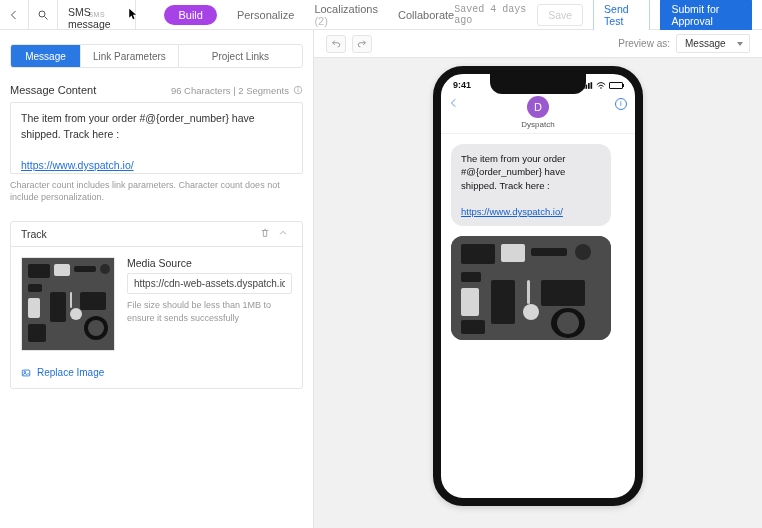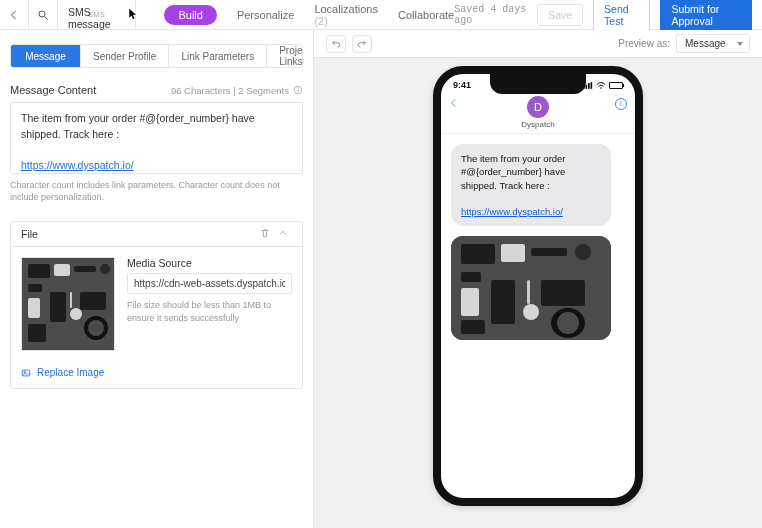--- a/index.html
+++ b/index.html
@@ -178,21 +178,20 @@
     <span class="btn blue-solid">Submit for Approval</span>
   </div>
 </div>
 
 <div class="main">
 
   <div class="left">
 
     <div class="tabs">
       <div class="tab active" style="flex:0 0 70px;">Message</div>
-      <div class="tab">Sender Profile</div>
       <div class="tab">Link Parameters</div>
       <div class="tab" style="flex:1;">Project Links</div>
     </div>
 
     <div class="panel-head">
       <span class="title">Message Content</span>
       <span class="meta">
         <span>96 Characters | 2 Segments</span>
         <svg viewBox="0 0 24 24">
             <circle cx="12" cy="12" r="9" stroke-width="2"></circle>
@@ -204,21 +203,21 @@
 
     <div class="msgbox">
       <span>The item from your order #@{order_number} have shipped. Track here :</span><br><br>
       <a href="#">https://www.dyspatch.io/</a>
     </div>
 
     <div class="hint">Character count includes link parameters. Character count does not include personalization.</div>
 
     <div class="media-panel">
       <div class="media-head">
-        <span>File</span>
+        <span>Track</span>
         <span class="spacer"></span>
         <span class="ico">
           <svg viewBox="0 0 24 24">
               <polyline points="4 6 20 6" stroke-width="2"></polyline>
               <path d="M8 6 L8 20 L16 20 L16 6" stroke-width="2"></path>
               <line x1="10" y1="3" x2="14" y2="3" stroke-width="2"></line>
             </svg>
         </span>
         <span class="ico">
           <svg viewBox="0 0 24 24">

